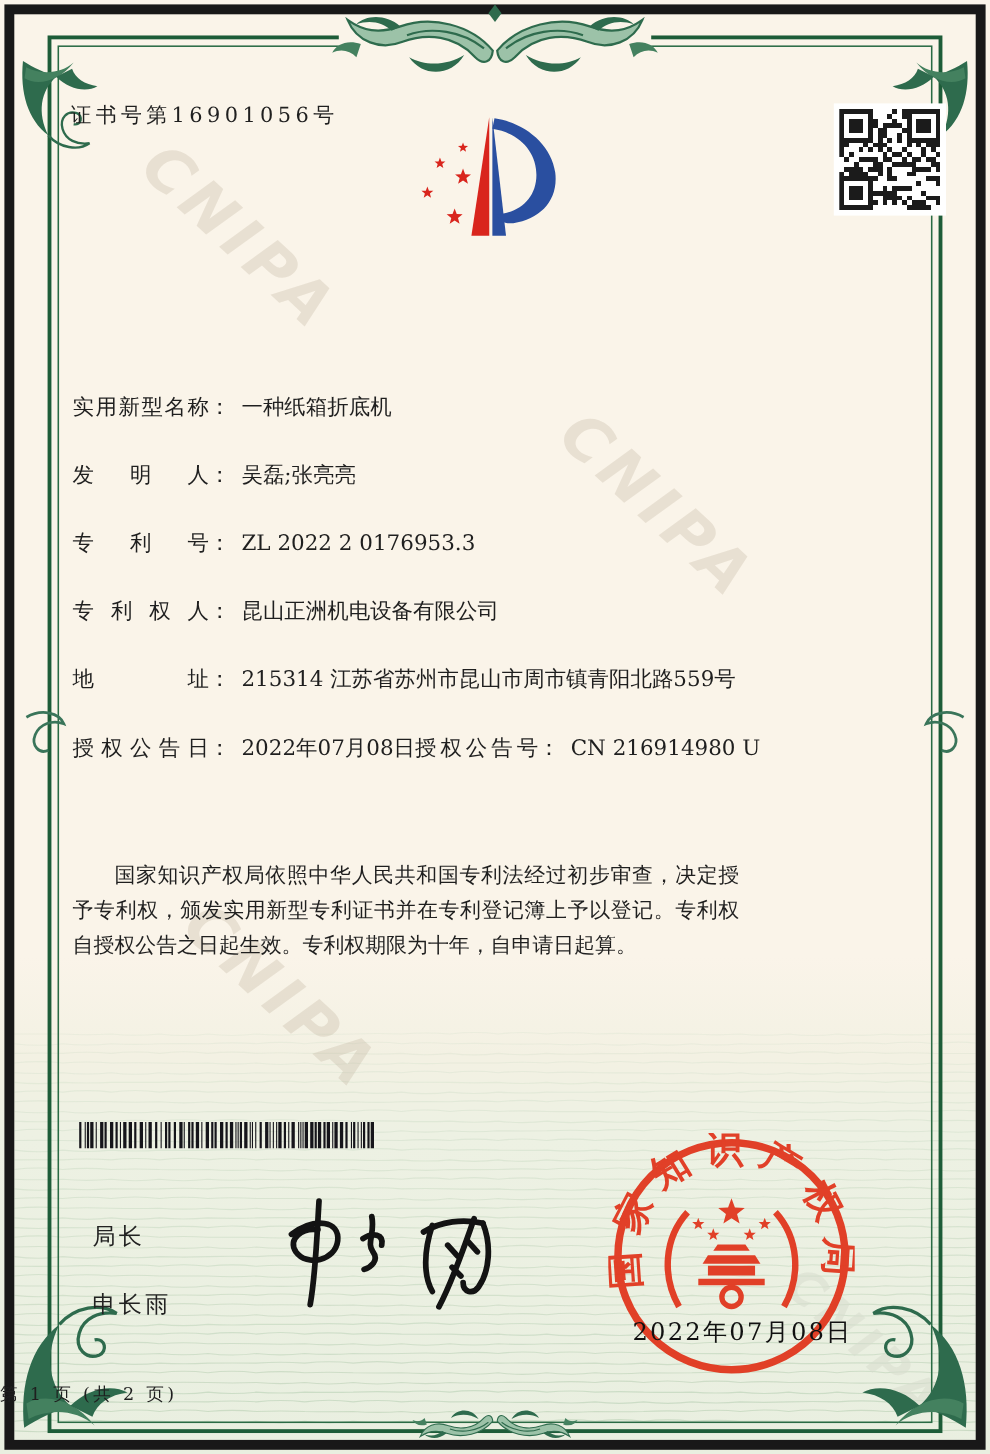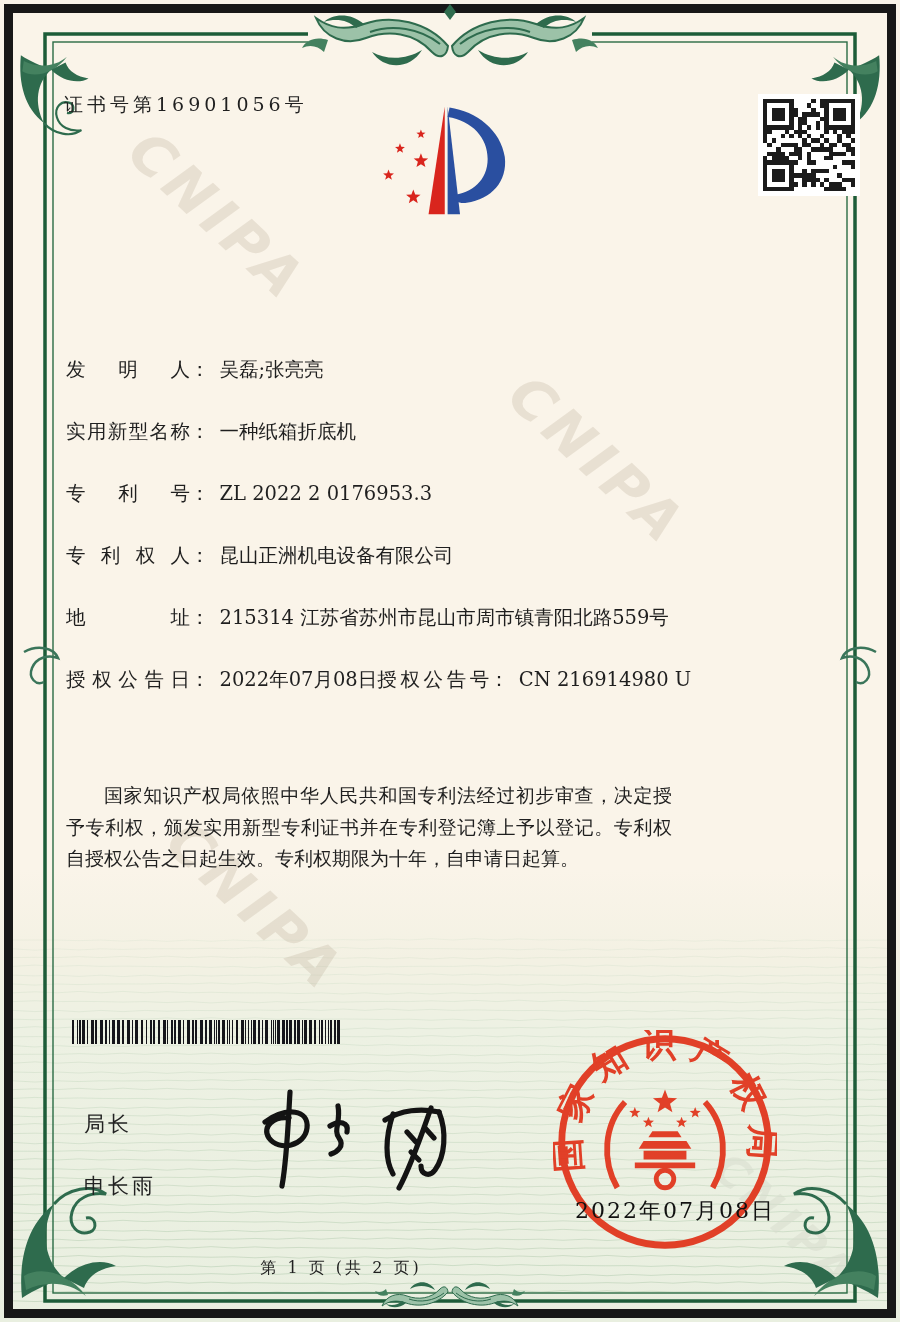--- a/index.html
+++ b/index.html
@@ -32,21 +32,21 @@
   .dirblock{position:absolute;left:84px;top:1110px;font-family:"DejaVu Sans","Liberation Sans",sans-serif;
             font-size:21px;letter-spacing:3px;color:#222;}
   .dirblock .name{margin-top:34px;}
   .sig{position:absolute;left:235px;top:1080px;}
   .seal{position:absolute;left:553px;top:1030px;width:224px;height:224px;z-index:5;}
   .seal-svg{opacity:.93;}
   .sealtext{font-family:"DejaVu Serif","Liberation Serif",serif;font-weight:700;font-size:35px;
             fill:#e1331a;letter-spacing:13px;}
   .sealdate{position:absolute;left:575px;top:1196px;width:190px;z-index:6;font-size:22px;
             letter-spacing:2px;color:#111;text-align:center;white-space:nowrap;}
-  .footer{position:absolute;left:0;right:50px;top:1258px;text-align:center;font-size:16px;letter-spacing:3px;}
+  .footer{position:absolute;left:0;right:50px;top:1258px;text-align:left;font-size:16px;letter-spacing:3px;}
 </style>
 </head>
 <body>
 
 <div class="page">
 
   <svg id="waves" width="874" height="372" viewBox="0 0 874 372">
       <path d="M0,5.0 q22,0.0 44,0 q22,1.3 44,0 q22,2.3 44,0 q22,2.8 44,0 q22,2.6 44,0 q22,1.8 44,0 q22,0.6 44,0 q22,-0.8 44,0 q22,-1.9 44,0 q22,-2.7 44,0 q22,-2.8 44,0 q22,-2.2 44,0 q22,-1.1 44,0 q22,0.2 44,0 q22,1.5 44,0 q22,2.4 44,0 q22,2.8 44,0 q22,2.5 44,0 q22,1.6 44,0 q22,0.4 44,0" fill="none" stroke="#c9dac3" stroke-width="1" opacity="0.22"></path>
       <path d="M0,13.8 q22,2.8 44,0 q22,2.3 44,0 q22,1.3 44,0 q22,-0.1 44,0 q22,-1.4 44,0 q22,-2.4 44,0 q22,-2.8 44,0 q22,-2.6 44,0 q22,-1.7 44,0 q22,-0.5 44,0 q22,0.8 44,0 q22,2.0 44,0 q22,2.7 44,0 q22,2.7 44,0 q22,2.2 44,0 q22,1.1 44,0 q22,-0.3 44,0 q22,-1.5 44,0 q22,-2.5 44,0 q22,-2.8 44,0" fill="none" stroke="#c9dac3" stroke-width="1" opacity="0.24"></path>
       <path d="M0,22.6 q22,-0.7 44,0 q22,-1.9 44,0 q22,-2.6 44,0 q22,-2.8 44,0 q22,-2.2 44,0 q22,-1.2 44,0 q22,0.1 44,0 q22,1.4 44,0 q22,2.4 44,0 q22,2.8 44,0 q22,2.5 44,0 q22,1.7 44,0 q22,0.4 44,0 q22,-0.9 44,0 q22,-2.0 44,0 q22,-2.7 44,0 q22,-2.7 44,0 q22,-2.1 44,0 q22,-1.0 44,0 q22,0.3 44,0" fill="none" stroke="#c9dac3" stroke-width="1" opacity="0.26"></path>
@@ -146,24 +146,24 @@
     <div class="qr">
       <svg width="92" height="92" viewBox="0 0 21 21" shape-rendering="crispEdges">
         <rect width="21" height="21" fill="#ffffff"></rect>
         <path id="qr-modules" fill="#1b1b1b" d="M0,0h1v1h-1zM1,0h1v1h-1zM2,0h1v1h-1zM3,0h1v1h-1zM4,0h1v1h-1zM5,0h1v1h-1zM6,0h1v1h-1zM11,0h1v1h-1zM13,0h1v1h-1zM14,0h1v1h-1zM15,0h1v1h-1zM16,0h1v1h-1zM17,0h1v1h-1zM18,0h1v1h-1zM19,0h1v1h-1zM20,0h1v1h-1zM0,1h1v1h-1zM6,1h1v1h-1zM10,1h1v1h-1zM13,1h1v1h-1zM14,1h1v1h-1zM20,1h1v1h-1zM0,2h1v1h-1zM2,2h1v1h-1zM3,2h1v1h-1zM4,2h1v1h-1zM6,2h1v1h-1zM7,2h1v1h-1zM11,2h1v1h-1zM14,2h1v1h-1zM16,2h1v1h-1zM17,2h1v1h-1zM18,2h1v1h-1zM20,2h1v1h-1zM0,3h1v1h-1zM2,3h1v1h-1zM3,3h1v1h-1zM4,3h1v1h-1zM6,3h1v1h-1zM7,3h1v1h-1zM9,3h1v1h-1zM10,3h1v1h-1zM11,3h1v1h-1zM12,3h1v1h-1zM14,3h1v1h-1zM16,3h1v1h-1zM17,3h1v1h-1zM18,3h1v1h-1zM20,3h1v1h-1zM0,4h1v1h-1zM2,4h1v1h-1zM3,4h1v1h-1zM4,4h1v1h-1zM6,4h1v1h-1zM8,4h1v1h-1zM9,4h1v1h-1zM13,4h1v1h-1zM14,4h1v1h-1zM16,4h1v1h-1zM17,4h1v1h-1zM18,4h1v1h-1zM20,4h1v1h-1zM0,5h1v1h-1zM6,5h1v1h-1zM8,5h1v1h-1zM9,5h1v1h-1zM12,5h1v1h-1zM14,5h1v1h-1zM20,5h1v1h-1zM0,6h1v1h-1zM1,6h1v1h-1zM2,6h1v1h-1zM3,6h1v1h-1zM4,6h1v1h-1zM5,6h1v1h-1zM6,6h1v1h-1zM8,6h1v1h-1zM10,6h1v1h-1zM12,6h1v1h-1zM14,6h1v1h-1zM15,6h1v1h-1zM16,6h1v1h-1zM17,6h1v1h-1zM18,6h1v1h-1zM19,6h1v1h-1zM20,6h1v1h-1zM0,7h1v1h-1zM1,7h1v1h-1zM5,7h1v1h-1zM7,7h1v1h-1zM8,7h1v1h-1zM9,7h1v1h-1zM14,7h1v1h-1zM16,7h1v1h-1zM18,7h1v1h-1zM19,7h1v1h-1zM20,7h1v1h-1zM0,8h1v1h-1zM4,8h1v1h-1zM6,8h1v1h-1zM8,8h1v1h-1zM10,8h1v1h-1zM13,8h1v1h-1zM17,8h1v1h-1zM19,8h1v1h-1zM0,9h1v1h-1zM2,9h1v1h-1zM9,9h1v1h-1zM11,9h1v1h-1zM12,9h1v1h-1zM14,9h1v1h-1zM17,9h1v1h-1zM20,9h1v1h-1zM1,10h1v1h-1zM4,10h1v1h-1zM5,10h1v1h-1zM6,10h1v1h-1zM7,10h1v1h-1zM9,10h1v1h-1zM10,10h1v1h-1zM13,10h1v1h-1zM15,10h1v1h-1zM16,10h1v1h-1zM18,10h1v1h-1zM19,10h1v1h-1zM3,11h1v1h-1zM7,11h1v1h-1zM8,11h1v1h-1zM11,11h1v1h-1zM12,11h1v1h-1zM13,11h1v1h-1zM14,11h1v1h-1zM15,11h1v1h-1zM19,11h1v1h-1zM20,11h1v1h-1zM1,12h1v1h-1zM2,12h1v1h-1zM3,12h1v1h-1zM4,12h1v1h-1zM6,12h1v1h-1zM7,12h1v1h-1zM8,12h1v1h-1zM10,12h1v1h-1zM15,12h1v1h-1zM16,12h1v1h-1zM17,12h1v1h-1zM18,12h1v1h-1zM20,12h1v1h-1zM0,13h1v1h-1zM2,13h1v1h-1zM3,13h1v1h-1zM4,13h1v1h-1zM5,13h1v1h-1zM8,13h1v1h-1zM10,13h1v1h-1zM14,13h1v1h-1zM15,13h1v1h-1zM0,14h1v1h-1zM1,14h1v1h-1zM2,14h1v1h-1zM3,14h1v1h-1zM4,14h1v1h-1zM5,14h1v1h-1zM6,14h1v1h-1zM7,14h1v1h-1zM10,14h1v1h-1zM11,14h1v1h-1zM18,14h1v1h-1zM19,14h1v1h-1zM20,14h1v1h-1zM0,15h1v1h-1zM6,15h1v1h-1zM16,15h1v1h-1zM20,15h1v1h-1zM0,16h1v1h-1zM2,16h1v1h-1zM3,16h1v1h-1zM4,16h1v1h-1zM6,16h1v1h-1zM9,16h1v1h-1zM11,16h1v1h-1zM12,16h1v1h-1zM13,16h1v1h-1zM14,16h1v1h-1zM0,17h1v1h-1zM2,17h1v1h-1zM3,17h1v1h-1zM4,17h1v1h-1zM6,17h1v1h-1zM7,17h1v1h-1zM8,17h1v1h-1zM9,17h1v1h-1zM10,17h1v1h-1zM11,17h1v1h-1zM17,17h1v1h-1zM0,18h1v1h-1zM2,18h1v1h-1zM3,18h1v1h-1zM4,18h1v1h-1zM6,18h1v1h-1zM9,18h1v1h-1zM10,18h1v1h-1zM11,18h1v1h-1zM12,18h1v1h-1zM14,18h1v1h-1zM18,18h1v1h-1zM19,18h1v1h-1zM20,18h1v1h-1zM0,19h1v1h-1zM6,19h1v1h-1zM7,19h1v1h-1zM9,19h1v1h-1zM11,19h1v1h-1zM13,19h1v1h-1zM15,19h1v1h-1zM16,19h1v1h-1zM17,19h1v1h-1zM20,19h1v1h-1zM0,20h1v1h-1zM1,20h1v1h-1zM2,20h1v1h-1zM3,20h1v1h-1zM4,20h1v1h-1zM5,20h1v1h-1zM6,20h1v1h-1zM14,20h1v1h-1zM15,20h1v1h-1zM16,20h1v1h-1zM17,20h1v1h-1zM18,20h1v1h-1z"></path>
       </svg>
     </div>
 
 
     <div class="rows">
       <div class="row">
+        <span class="flabel">实用新型名称</span><span class="fcolon">：</span><span>一种纸箱折底机</span>
+      </div>
+      <div class="row">
         <span class="flabel">发明人</span><span class="fcolon">：</span><span>吴磊;张亮亮</span>
-      </div>
-      <div class="row">
-        <span class="flabel">实用新型名称</span><span class="fcolon">：</span><span>一种纸箱折底机</span>
       </div>
       <div class="row">
         <span class="flabel">专利号</span><span class="fcolon">：</span><span>ZL 2022 2 0176953.3</span>
       </div>
       <div class="row">
         <span class="flabel">专利权人</span><span class="fcolon">：</span><span>昆山正洲机电设备有限公司</span>
       </div>
       <div class="row">
         <span class="flabel">地址</span><span class="fcolon">：</span><span>215314 江苏省苏州市昆山市周市镇青阳北路559号</span>
       </div>

